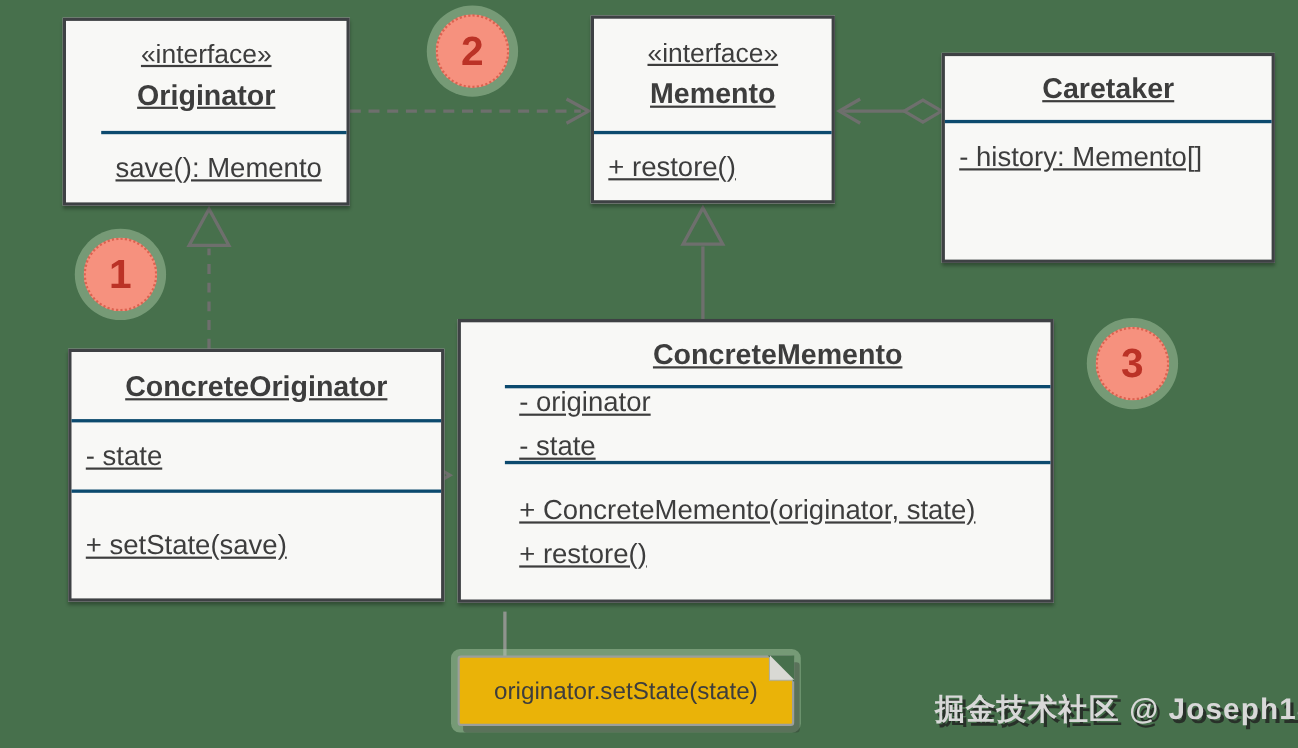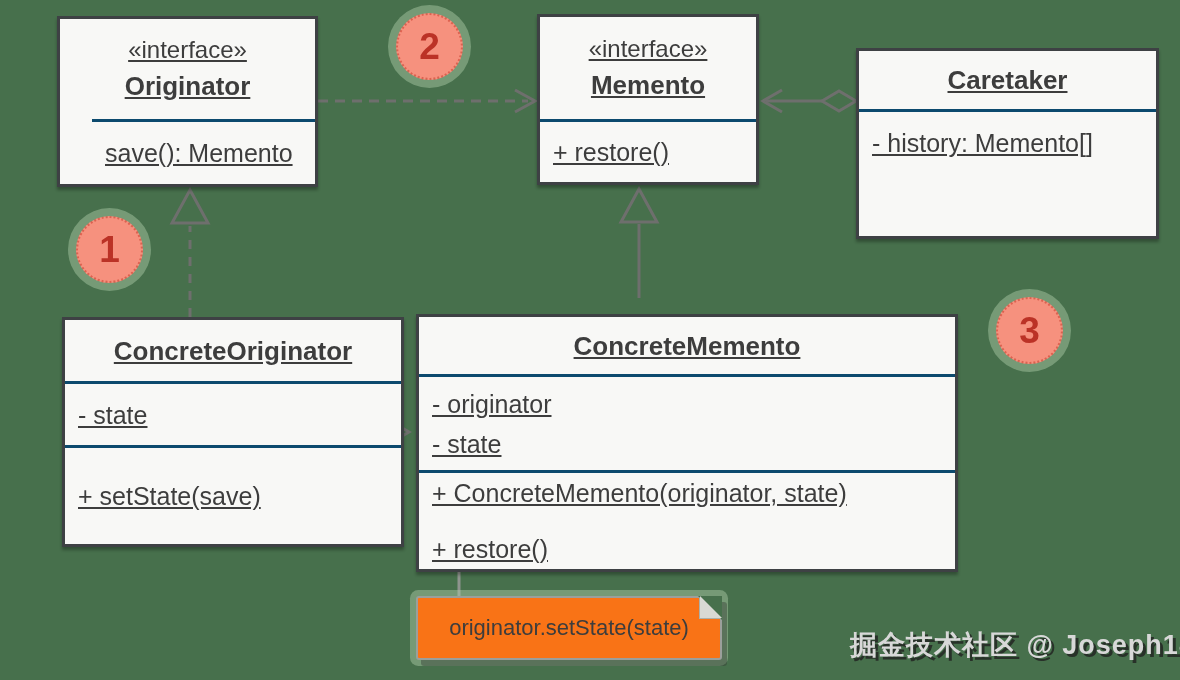--- a/index.html
+++ b/index.html
@@ -33,21 +33,21 @@
   .badge {
     position:absolute; width:67px; height:67px; border-radius:50%;
     background:#F6917E; border:2px dotted #DC6250; box-sizing:border-box;
     display:flex; align-items:center; justify-content:center;
     font-size:37px; font-weight:bold; color:#BB3226;
     box-shadow:0 0 0 8px rgba(176,207,170,0.45);
   }
 
   .note {
     position:absolute; left:416px; top:596px; width:306px; height:64px;
-    box-sizing:border-box; background:#f97316; border:2px solid #9B9F9B;
+    box-sizing:border-box; background:#eab308; border:2px solid #9B9F9B;
     border-radius:3px;
     box-shadow:5px 6px 0 rgba(50,54,50,0.40), 0 0 0 6px rgba(176,207,170,0.45);
     display:flex; align-items:center; justify-content:center;
   }
   .note-text { font-size:22px; }
   .note-cut {
     position:absolute; top:-2px; right:-2px; width:0; height:0;
     border-top:24px solid #47704C; border-left:24px solid transparent;
   }
   .note-fold {
@@ -135,29 +135,29 @@
       <div class="cname">ConcreteOriginator</div>
     </div>
     <div class="uml-sec" style="height:64px; flex:none;">
       <div class="member">- state</div>
     </div>
     <div class="uml-sec" style="flex:1;">
       <div class="member">+ setState(save)</div>
     </div>
   </div>
 
-  <div class="uml-box" style="left:416px; top:314px; width:542px; height:258px;">
+  <div class="uml-box" style="left:416px; top:290px; width:542px; height:258px;padding-left:40px;">
     <div class="uml-hdr" style="height:57px;">
       <div class="cname">ConcreteMemento</div>
     </div>
-    <div class="uml-sec" style="height:96px; flex:none;">
+    <div class="uml-sec" style="height:69px; flex:none;">
       <div class="member">- originator</div>
       <div class="member">- state</div>
     </div>
-    <div class="uml-sec" style="flex:1;justify-content:space-between;">
+    <div class="uml-sec" style="flex:1;">
       <div class="member">+ ConcreteMemento(originator, state)</div>
       <div class="member">+ restore()</div>
     </div>
   </div>
 
   <div class="badge" style="left:76px; top:216px;">1</div>
   <div class="badge" style="left:396px; top:13px;">2</div>
   <div class="badge" style="left:996px; top:297px;">3</div>
 
   <div class="note">

